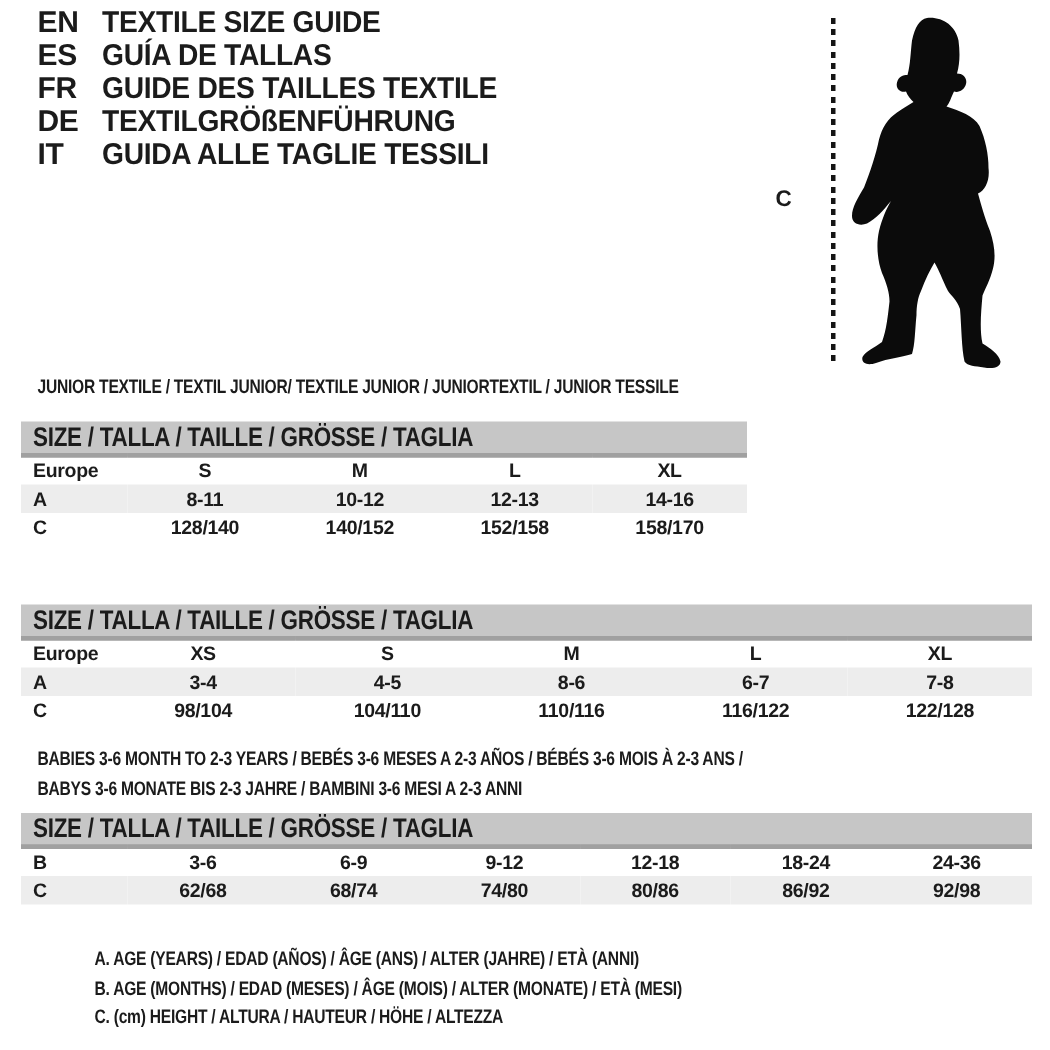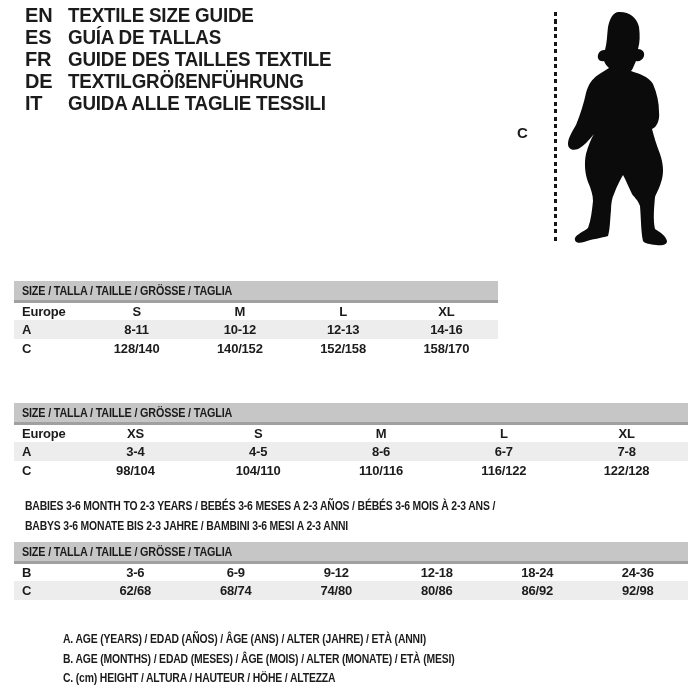--- a/index.html
+++ b/index.html
@@ -36,21 +36,21 @@
   .sec-title-3 { top:496px; line-height:20px; }
   .sub-a { font-size:9px; position:relative; top:3px; }
 
   
   .size-table {
     position:absolute; left:14px; border-collapse:collapse; table-layout:fixed;
     font-size:13px; font-weight:700; letter-spacing:-0.2px;
   }
   .size-table th {
     background:#c6c6c6; border-bottom:3px solid #a0a0a0;
-    text-align:left; font-weight:700; height:20px; padding:0 0 0 8px; font-size:13px;
+    text-align:left; font-weight:700; height:20px; padding:0 0 0 8px; font-size:18px;
   }
   .size-table td { text-align:center; height:19px; padding:0; font-weight:700;margin-left:29px; }
   .size-table td.lbl { text-align:left; padding-left:8px; }
   .size-table tr.shaded td { background:#ededed; }
   .t1 { top:281px; width:484px; }
   .t2 { top:403px; width:674px; }
   .t3 { top:542px; width:674px; }
   .t1 .c-label { width:71px; }
   .t2 .c-label { width:60px; }
   .t3 .c-label { width:71px; }
@@ -126,20 +126,23 @@
       C 16 107 20 95 22 85
       C 24 77 28 71 34 67
       C 38 64 42 62 45 60
       C 43 58 41 56 40 53
       C 36 54 33 51 34 47
       C 35 43 38 42 41 42
       C 43 35 43 27 44 19
       C 46 10 49 5 54 4 Z"></path>
   </svg>
 
+  <h2 class="sec-title sec-title-1">
+    <span class="cond">JUNIOR TEXTILE / TEXTIL JUNIOR/ TEXTILE JUNIOR / JUNIORTEXTIL / JUNIOR TESSILE</span>
+  </h2>
   <table class="size-table t1">
     <colgroup>
         <col class="c-label">
         <col>
         <col>
         <col>
         <col>
       </colgroup>
     <thead>
       <tr>

